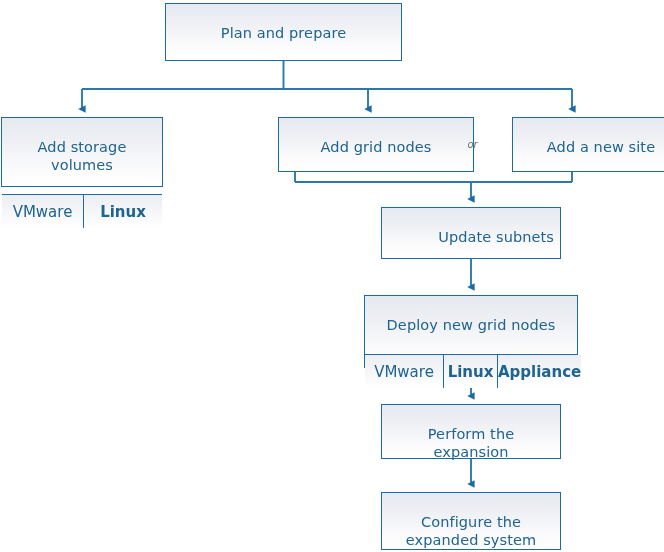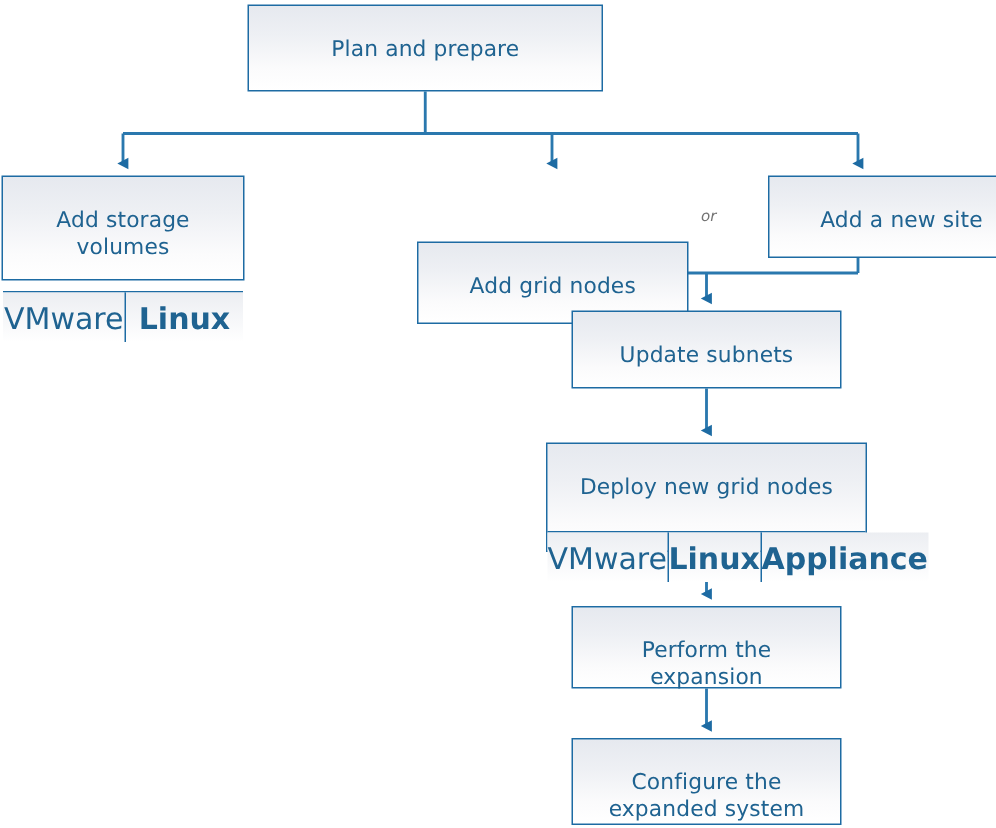--- a/index.html
+++ b/index.html
@@ -51,21 +51,21 @@
     flex-direction: row;
     border-top: 1.6px solid #1d6ba3;
     height: 33px;
     flex: 0 0 auto;
   }
   .subcell {
     display: flex;
     align-items: center;
     justify-content: center;
     color: #1f6391;
-    font-size: 20px;
+    font-size: 15px;
     background: linear-gradient(to bottom, #eceef2 0%, #f6f7f9 55%, #ffffff 100%);
     box-sizing: border-box;
   }
   .subcell + .subcell {
     border-left: 1.6px solid #1d6ba3;
     font-weight: bold;
   }
   .or-label {
     position: absolute;
     color: #737373;
@@ -116,31 +116,31 @@
   </div>
 
   <div class="node" style="left:1px; top:117px; width:162px; height:70px;">
     <div class="node-title">Add storage volumes</div>
     <div class="subrow">
       <div class="subcell" style="flex:0 0 81px;">VMware</div>
       <div class="subcell" style="flex:1 1 auto;">Linux</div>
     </div>
   </div>
 
-  <div class="node" style="left:278px; top:117px; width:181px; height:55px;margin-top:44px;">
+  <div class="node" style="left:278px; top:117px; width:196px; height:55px;">
     <div class="node-title">Add grid nodes</div>
   </div>
 
   <div class="or-label" style="left:461px; top:117px; width:23px; height:55px;">or</div>
 
   <div class="node" style="left:512px; top:117px; width:178px; height:55px;">
     <div class="node-title">Add a new site</div>
   </div>
 
-  <div class="node" style="left:381px; top:207px; width:180px; height:52px;">
+  <div class="node" style="left:381px; top:207px; width:180px; height:52px;align-items:flex-end;">
     <div class="node-title">Update subnets</div>
   </div>
 
   <div class="node" style="left:364px; top:295px; width:214px; height:73px;">
     <div class="node-title">Deploy new grid nodes</div>
     <div class="subrow">
       <div class="subcell" style="flex:0 0 78px;">VMware</div>
       <div class="subcell" style="flex:0 0 54px;">Linux</div>
       <div class="subcell" style="flex:1 1 auto;">Appliance</div>
     </div>

